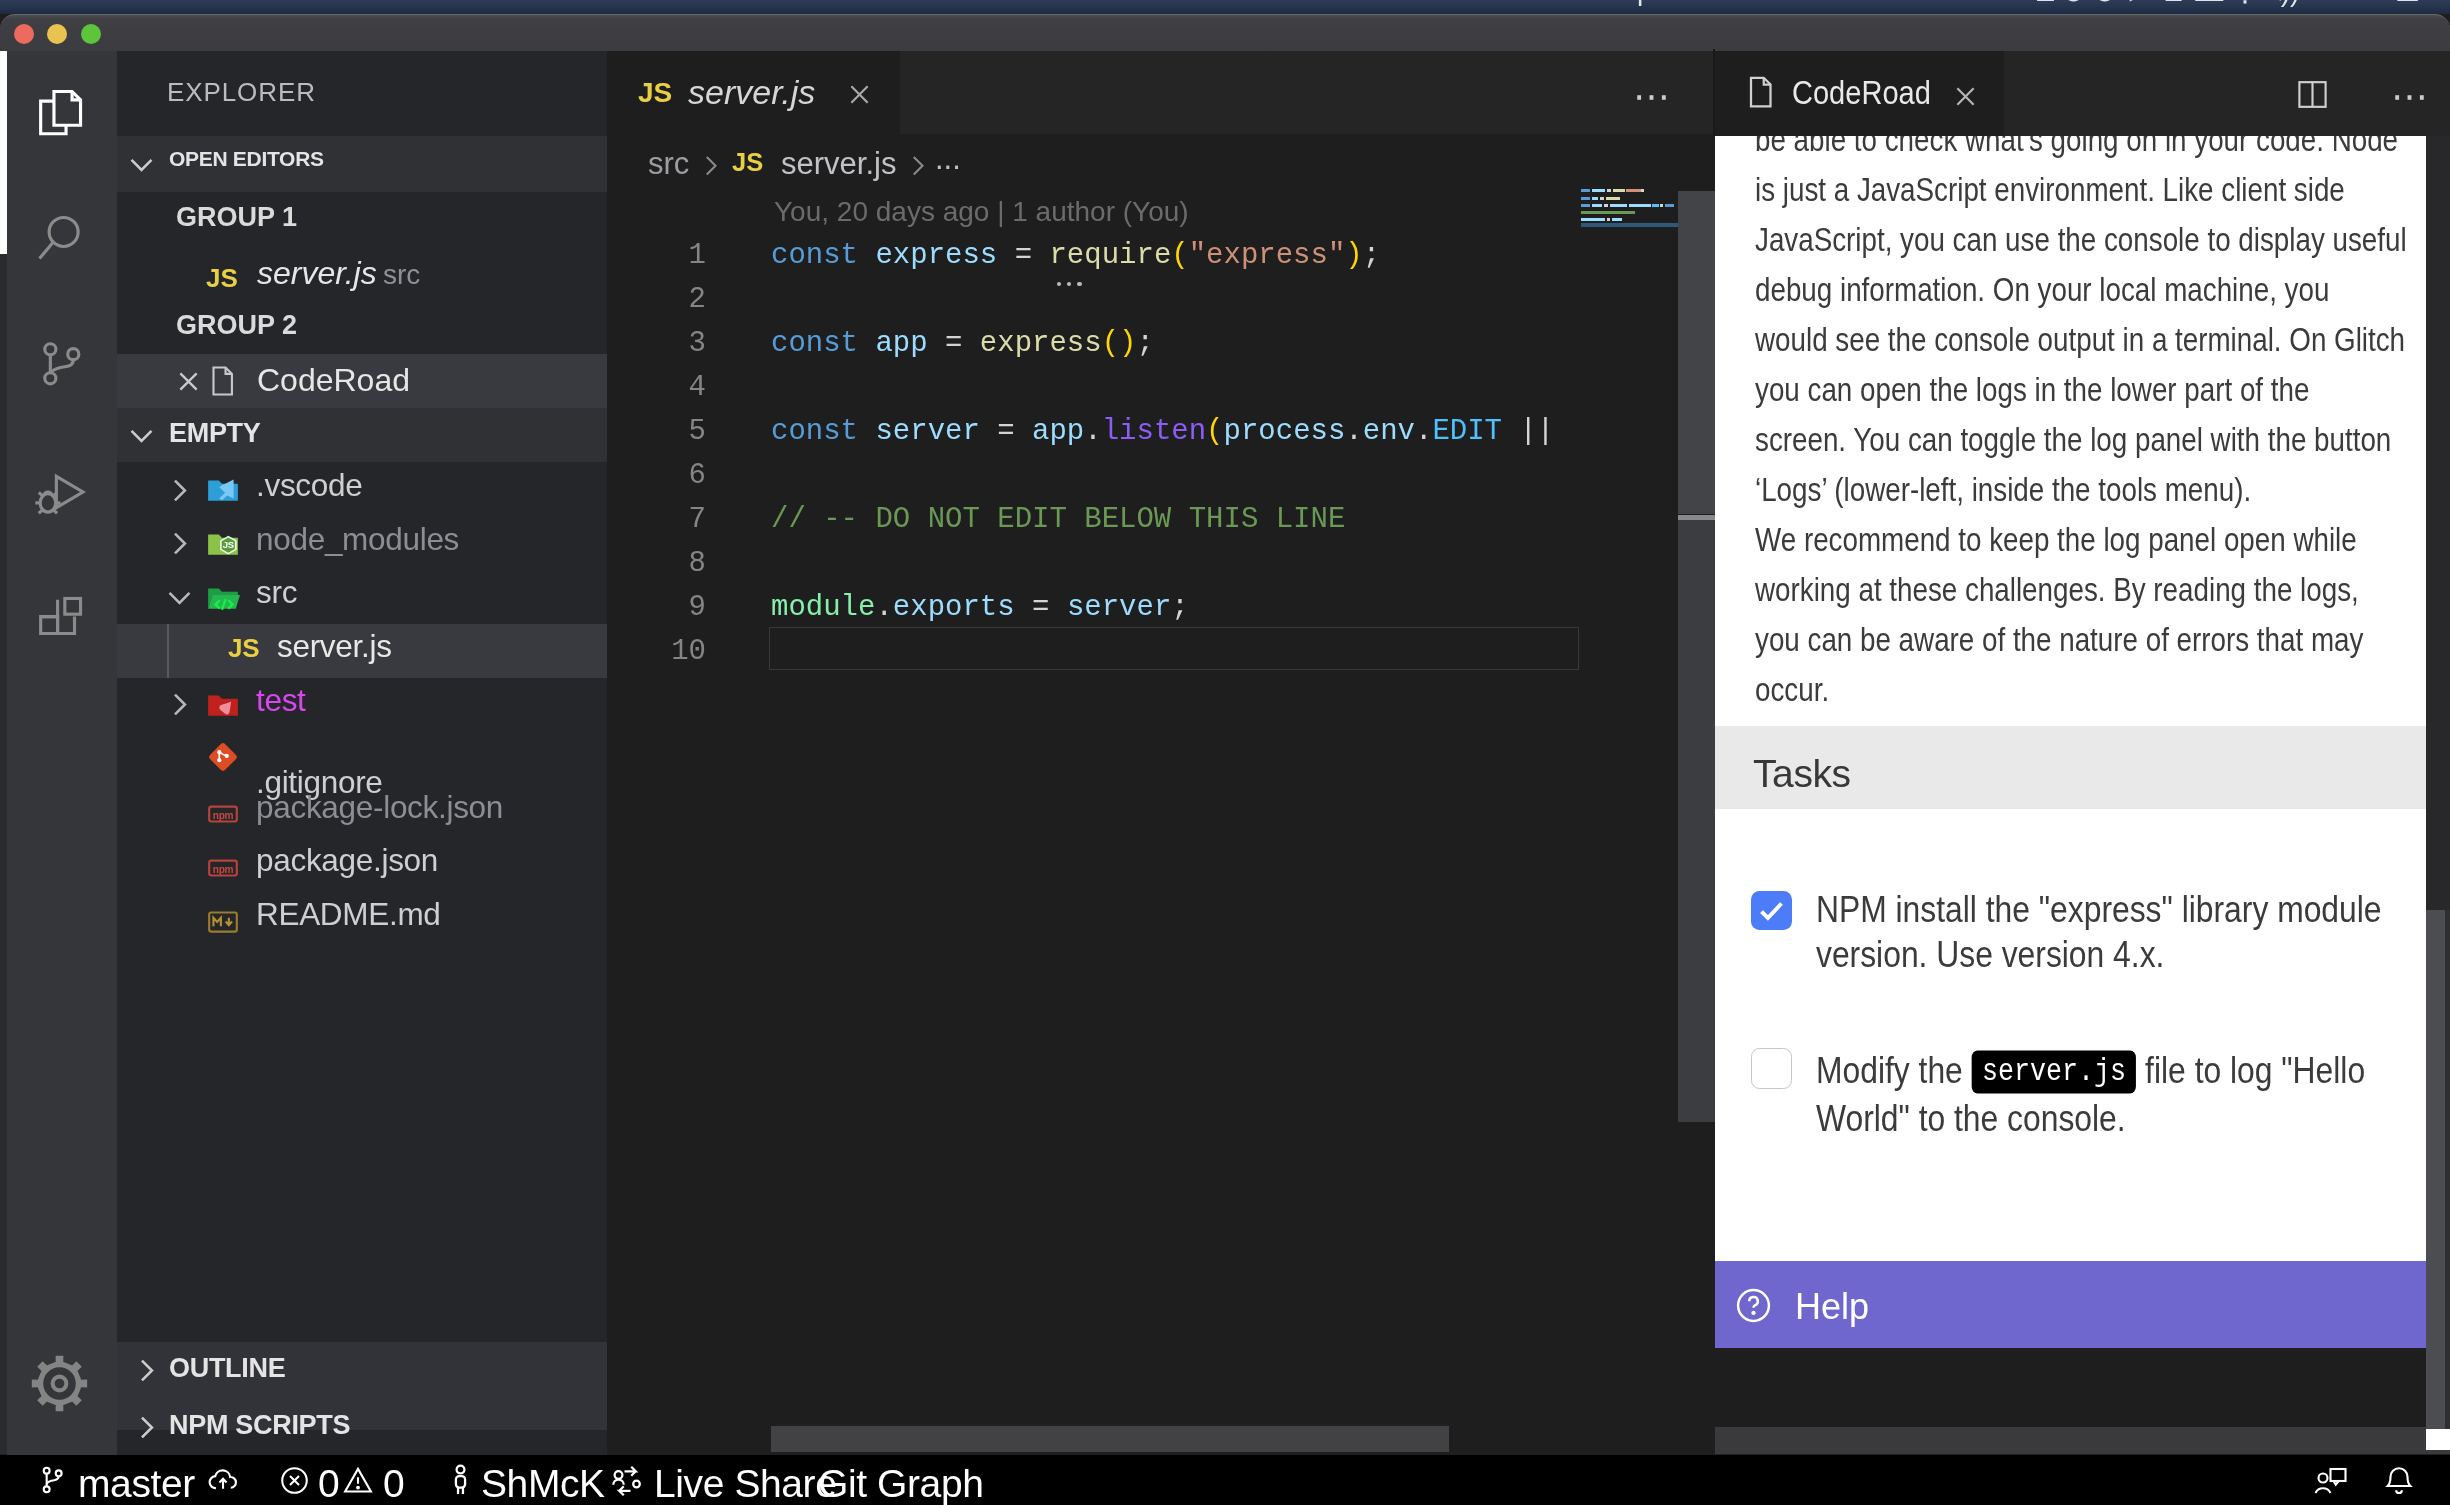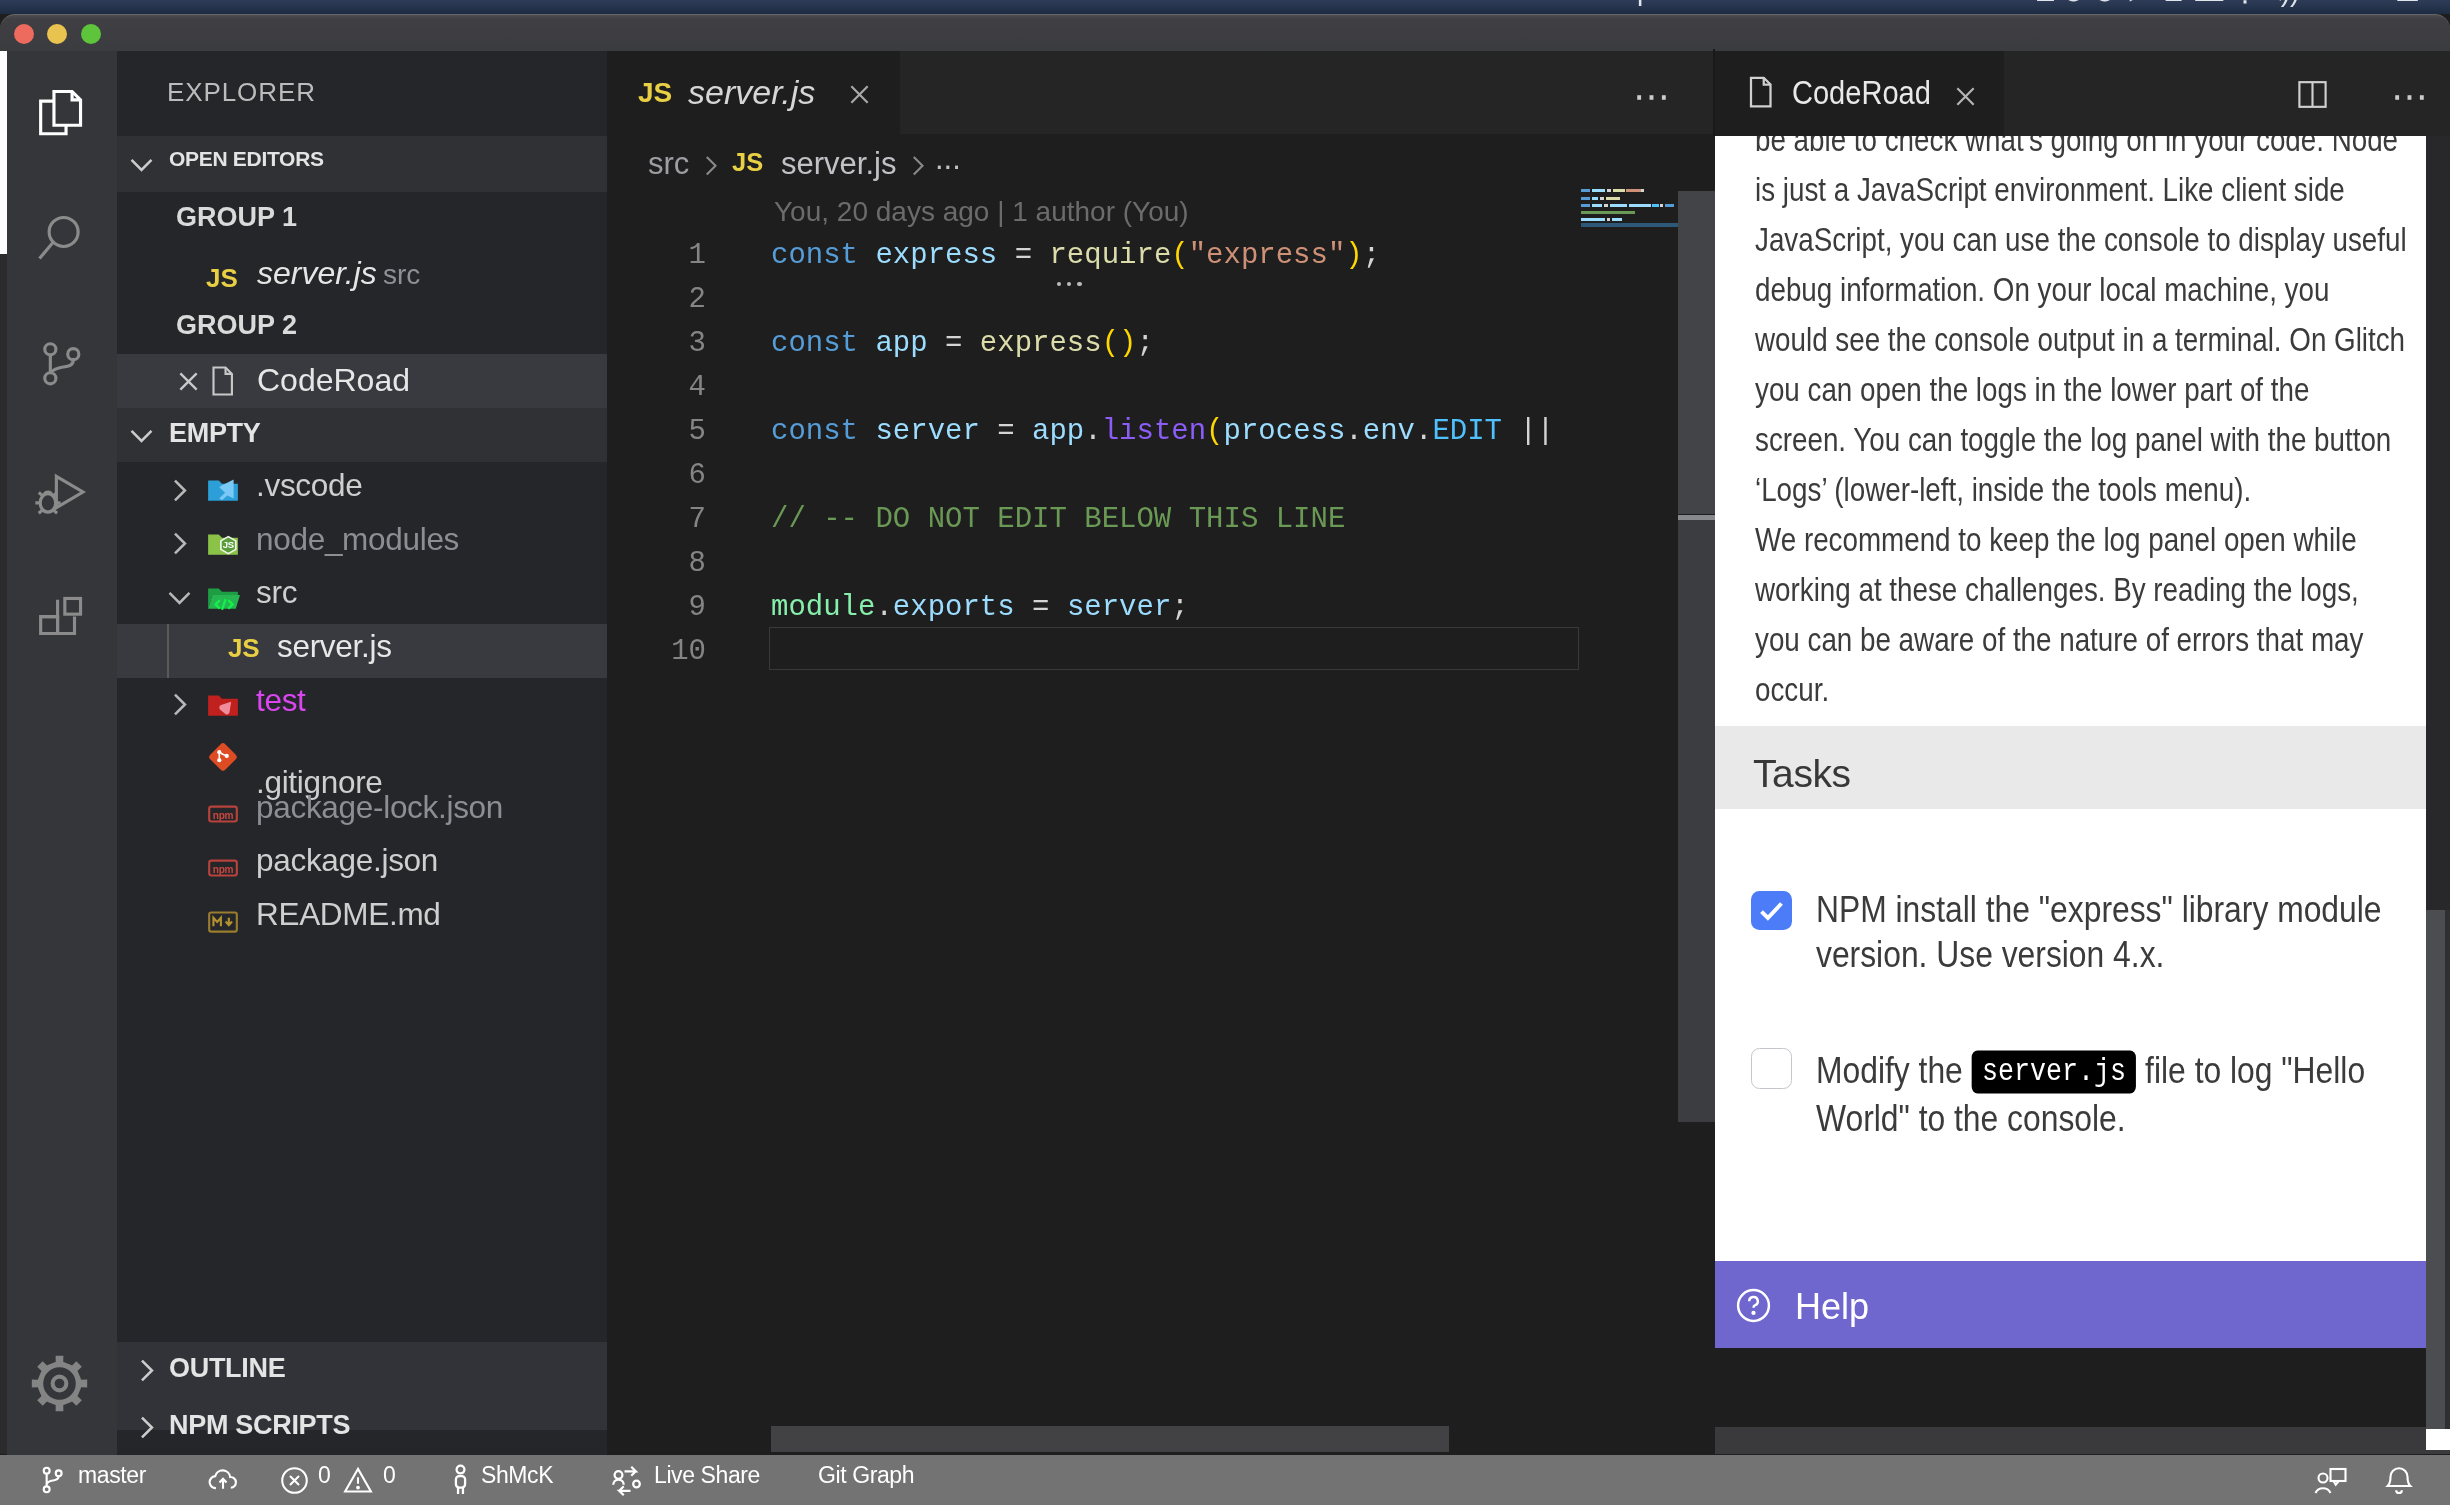--- a/index.html
+++ b/index.html
@@ -338,21 +338,21 @@
 
 
     <div class="abs" style="left:0;top:1376px;width:735px;height:27px;background:#3a3a3c;"></div>
     <div class="abs" style="left:711px;top:1376px;width:24px;height:23px;background:#ffffff;"></div>
 
     <div class="abs" style="left:711px;top:85px;width:24px;height:774px;background:#28282a;"></div>
     <div class="abs" style="left:730px;top:859px;width:5.1px;height:519px;background:#2f2f31;"></div>
     <div class="abs" style="left:711px;top:859px;width:18.7px;height:519px;background:#4b4d50;"></div>
   </div>
 
-  <div class="abs" id="statusbar" style="left:0;top:1455px;width:2450px;height:51px;background:#737373;color:#fff;font-size:23px;letter-spacing:-0.4px;">
+  <div class="abs" id="statusbar" style="left:0;top:1455px;width:2450px;height:51px;background:#000000;color:#fff;font-size:39px;letter-spacing:-0.4px;">
 
     <svg class="abs" style="left:36px;top:9.4px;" width="32" height="32" viewBox="0 0 24 24" fill="none" stroke="#ffffff" stroke-width="1.6">
       <circle cx="8" cy="5" r="2.2"></circle>
         <circle cx="17" cy="7" r="2.2"></circle>
         <circle cx="8" cy="19" r="2.2"></circle>
       <path d="M8 7.2 V16.8"></path>
         <path d="M17 9.2 C17 12.5 13 12 10.8 12.8 C9.3 13.3 8.3 14.2 8.1 15"></path>
     </svg>
     <span class="abs" style="left:78px;top:6.8px;">master</span>
 

